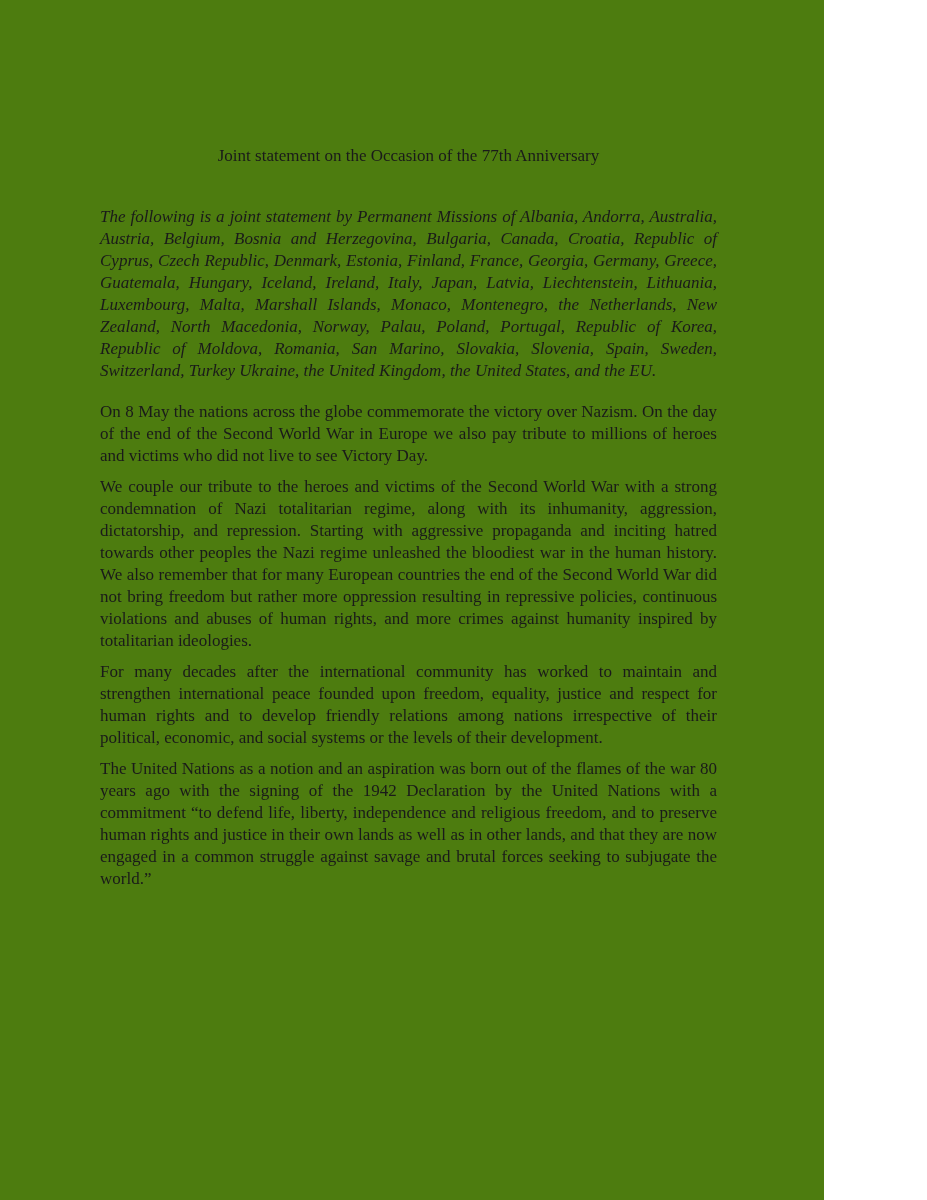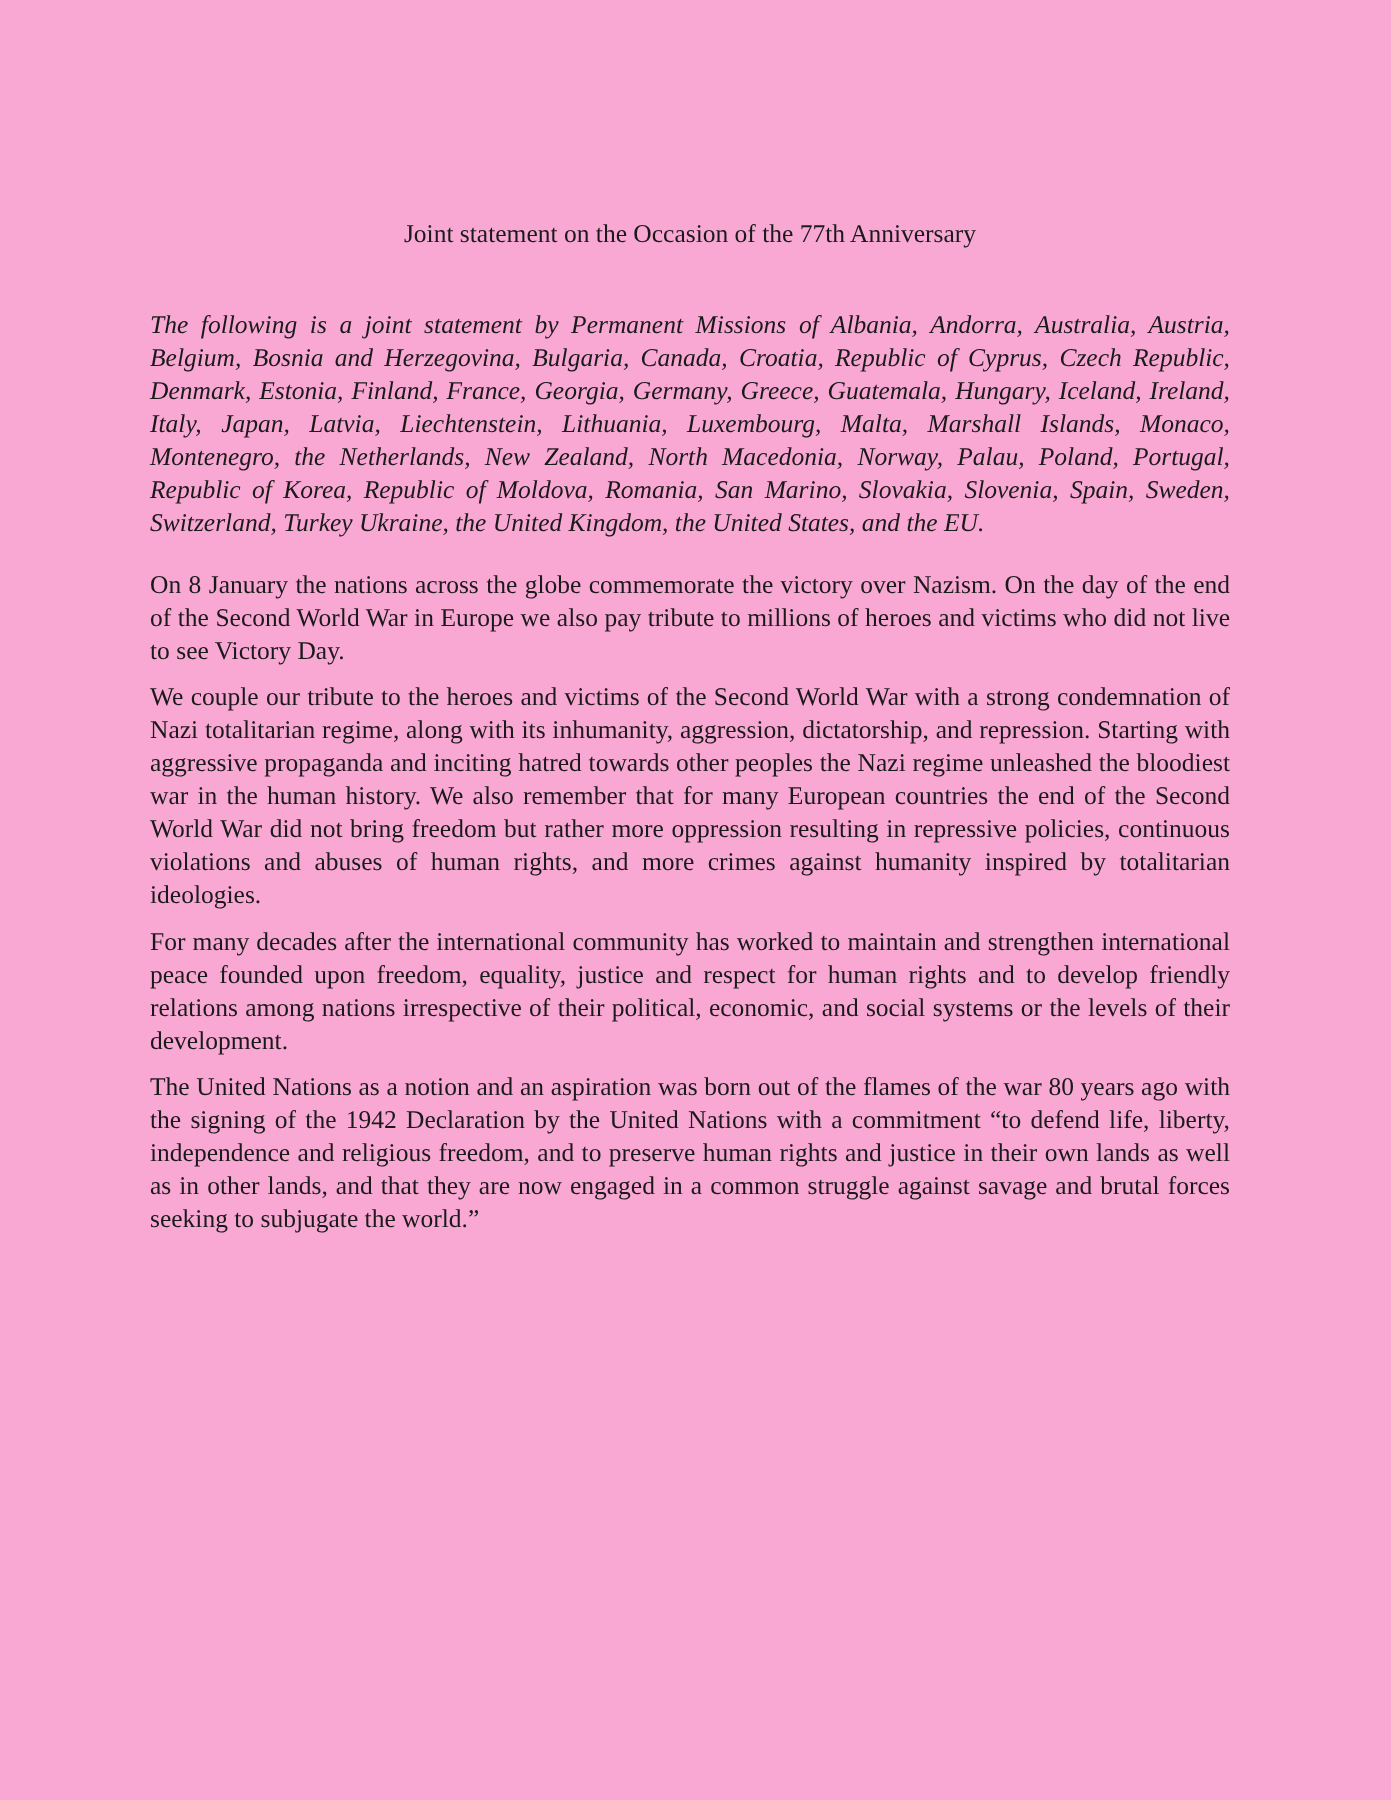--- a/index.html
+++ b/index.html
@@ -7,23 +7,23 @@
     padding: 0;
     background: #ffffff;
   }
   body {
     width: 927px;
     height: 1200px;
     overflow: hidden;
   }
   .page {
     box-sizing: border-box;
-    width: 927px;
+    width: 824px;
     height: 1200px;
-    background: #f9a8d4;
+    background: #4d7c0f;
     padding: 145px 107px 0 100px;
     font-family: "Liberation Serif", serif;
     color: #1a1a1a;
   }
   .title {
     text-align: center;
     font-size: 17px;
     line-height: 21px;
     margin-bottom: 21px;
   }
@@ -42,20 +42,20 @@
 </head>
 <body>
 
 <div class="page">
   <div class="title">
     <div>Joint statement on the Occasion of the 77th Anniversary</div>
   </div>
 
   <p class="para italic">The following is a joint statement by Permanent Missions of Albania, Andorra, Australia, Austria, Belgium, Bosnia and Herzegovina, Bulgaria, Canada, Croatia, Republic of Cyprus, Czech Republic, Denmark, Estonia, Finland, France, Georgia, Germany, Greece, Guatemala, Hungary, Iceland, Ireland, Italy, Japan, Latvia, Liechtenstein, Lithuania, Luxembourg, Malta, Marshall Islands, Monaco, Montenegro, the Netherlands, New Zealand, North Macedonia, Norway, Palau, Poland, Portugal, Republic of Korea, Republic of Moldova, Romania, San Marino, Slovakia, Slovenia, Spain, Sweden, Switzerland, Turkey Ukraine, the United Kingdom, the United States, and the EU.</p>
 
-  <p class="para">On 8 January the nations across the globe commemorate the victory over Nazism. On the day of the end of the Second World War in Europe we also pay tribute to millions of heroes and victims who did not live to see Victory Day.</p>
+  <p class="para">On 8 May the nations across the globe commemorate the victory over Nazism. On the day of the end of the Second World War in Europe we also pay tribute to millions of heroes and victims who did not live to see Victory Day.</p>
 
   <p class="para">We couple our tribute to the heroes and victims of the Second World War with a strong condemnation of Nazi totalitarian regime, along with its inhumanity, aggression, dictatorship, and repression. Starting with aggressive propaganda and inciting hatred towards other peoples the Nazi regime unleashed the bloodiest war in the human history. We also remember that for many European countries the end of the Second World War did not bring freedom but rather more oppression resulting in repressive policies, continuous violations and abuses of human rights, and more crimes against humanity inspired by totalitarian ideologies.</p>
 
   <p class="para">For many decades after the international community has worked to maintain and strengthen international peace founded upon freedom, equality, justice and respect for human rights and to develop friendly relations among nations irrespective of their political, economic, and social systems or the levels of their development.</p>
 
   <p class="para">The United Nations as a notion and an aspiration was born out of the flames of the war 80 years ago with the signing of the 1942 Declaration by the United Nations with a commitment “to defend life, liberty, independence and religious freedom, and to preserve human rights and justice in their own lands as well as in other lands, and that they are now engaged in a common struggle against savage and brutal forces seeking to subjugate the world.”</p>
 </div>
 
 </body></html>

